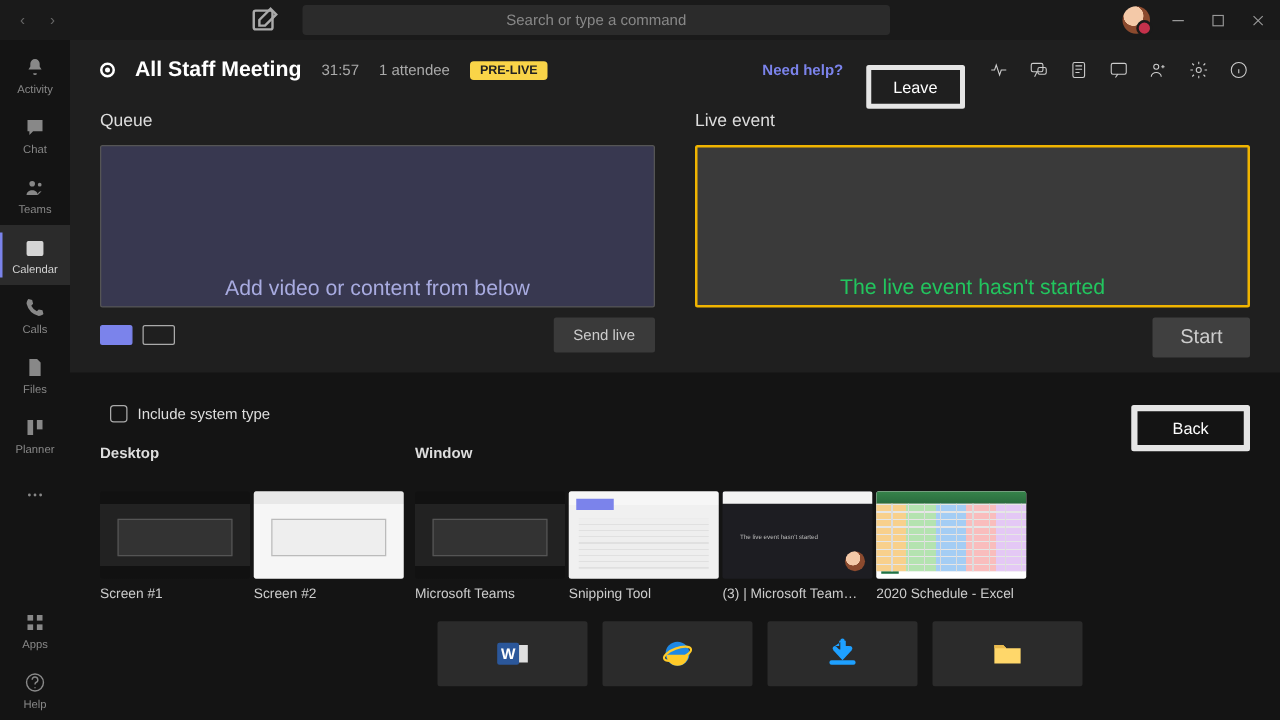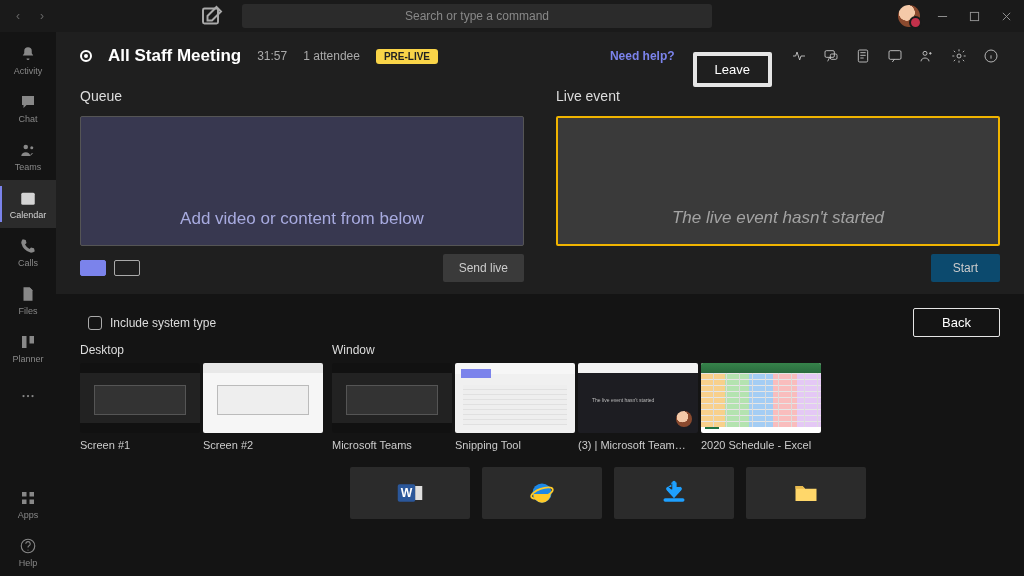--- a/index.html
+++ b/index.html
@@ -38,38 +38,38 @@
 .need-help { color:#7b83eb; font-size:12px; cursor:pointer;font-weight:bold; }
 .leave-btn { border:4px solid #e5e5e5; background:transparent; color:#fff; padding:6px 18px; font-size:13px; border-radius:2px; cursor:pointer;margin-top:26px; }
 .header-icons { display:flex; gap:14px; color:#ccc; }
 .h-icon { width:18px; height:18px; cursor:pointer; display:flex; align-items:center; justify-content:center; }
 .h-icon svg { width:16px; height:16px; stroke:currentColor; fill:none; stroke-width:1.3; }
 
 
 .panels { display:flex; gap:32px; padding:8px 24px 0 24px; }
 .panel { flex:1; }
 .panel-title { font-size:14px; color:#ddd; margin-bottom:12px; }
-.panel-box { height:130px; background:#383850; border:1px solid #555; border-radius:2px; display:flex; align-items:flex-end; justify-content:center; padding-bottom:16px; overflow:hidden; }
+.panel-box { height:130px; background:#383850; border:1px solid #555; border-radius:2px; display:flex; align-items:flex-end; justify-content:center; padding-bottom:4px; overflow:hidden; }
 .panel-box.live { border:2px solid #f0b400; background:#3a3a3a; }
 .panel-msg { color:#a8abe0; font-size:17px; }
-.panel-msg.live-msg { color:#a3a3a3;font-style:italic; }
+.panel-msg.live-msg { color:#22c55e; }
 .panel-footer { display:flex; align-items:center; gap:8px; margin-top:8px; }
 .layout-chip { width:26px; height:16px; border:1px solid #aaa; border-radius:2px; cursor:pointer; }
 .layout-chip.active { background:#7b83eb; border-color:#7b83eb; }
 .send-live { margin-left:auto; background:#3a3a3a; color:#ccc; border:none; padding:7px 16px; font-size:12px; border-radius:2px; cursor:pointer; }
-.start-btn { margin-left:auto; background:#0c4a6e; color:#ccc; border:none; padding:7px 22px; font-size:12px; border-radius:2px; cursor:pointer; }
+.start-btn { margin-left:auto; background:#404040; color:#ccc; border:none; padding:7px 22px; font-size:16px; border-radius:2px; cursor:pointer; }
 
 
 .tray { flex:1; background:#141414; margin-top:12px; padding:14px 24px 0 24px; overflow:hidden; }
 .tray-top { display:flex; align-items:center; }
 .audio-check { display:flex; align-items:center; gap:8px; color:#ddd; font-size:12px; cursor:pointer; margin-left:8px; }
 .cbox { width:14px; height:14px; border:1.5px solid #aaa; border-radius:3px; }
-.back-btn { margin-left:auto; border:1px solid #e5e5e5; background:transparent; color:#fff; padding:6px 28px; font-size:13px; border-radius:2px; cursor:pointer; position:relative; top:0; }
+.back-btn { margin-left:auto; border:5px solid #e5e5e5; background:transparent; color:#fff; padding:6px 28px; font-size:13px; border-radius:2px; cursor:pointer; position:relative; top:12px; }
 .tray-sections { display:flex; gap:18px; margin-top:6px; }
-.tray-group-label { font-size:12px; font-weight:400; color:#ddd; margin-bottom:6px; }
+.tray-group-label { font-size:12px; font-weight:700; color:#ddd; margin-bottom:24px; }
 .thumb-row { display:flex; gap:12px; }
 .thumb { width:111px; cursor:pointer; }
 .thumb-img { width:120px; height:70px; background:#2e2e2e; border-radius:2px; position:relative; overflow:hidden; }
 .thumb-label { font-size:11px; color:#ccc; margin-top:6px; white-space:nowrap; overflow:hidden; text-overflow:ellipsis; }
 .thumb-row.apps { margin-top:16px; margin-left:270px; }
 .app-tile { width:120px; height:52px; background:#2b2b2b; border-radius:2px; display:flex; align-items:center; justify-content:center; cursor:pointer; }
 .app-tile svg,.app-glyph { width:28px; height:28px; }
 
 
 .tm-dark { background:linear-gradient(#111 0 14%, #222 14% 86%, #111 86%); }

